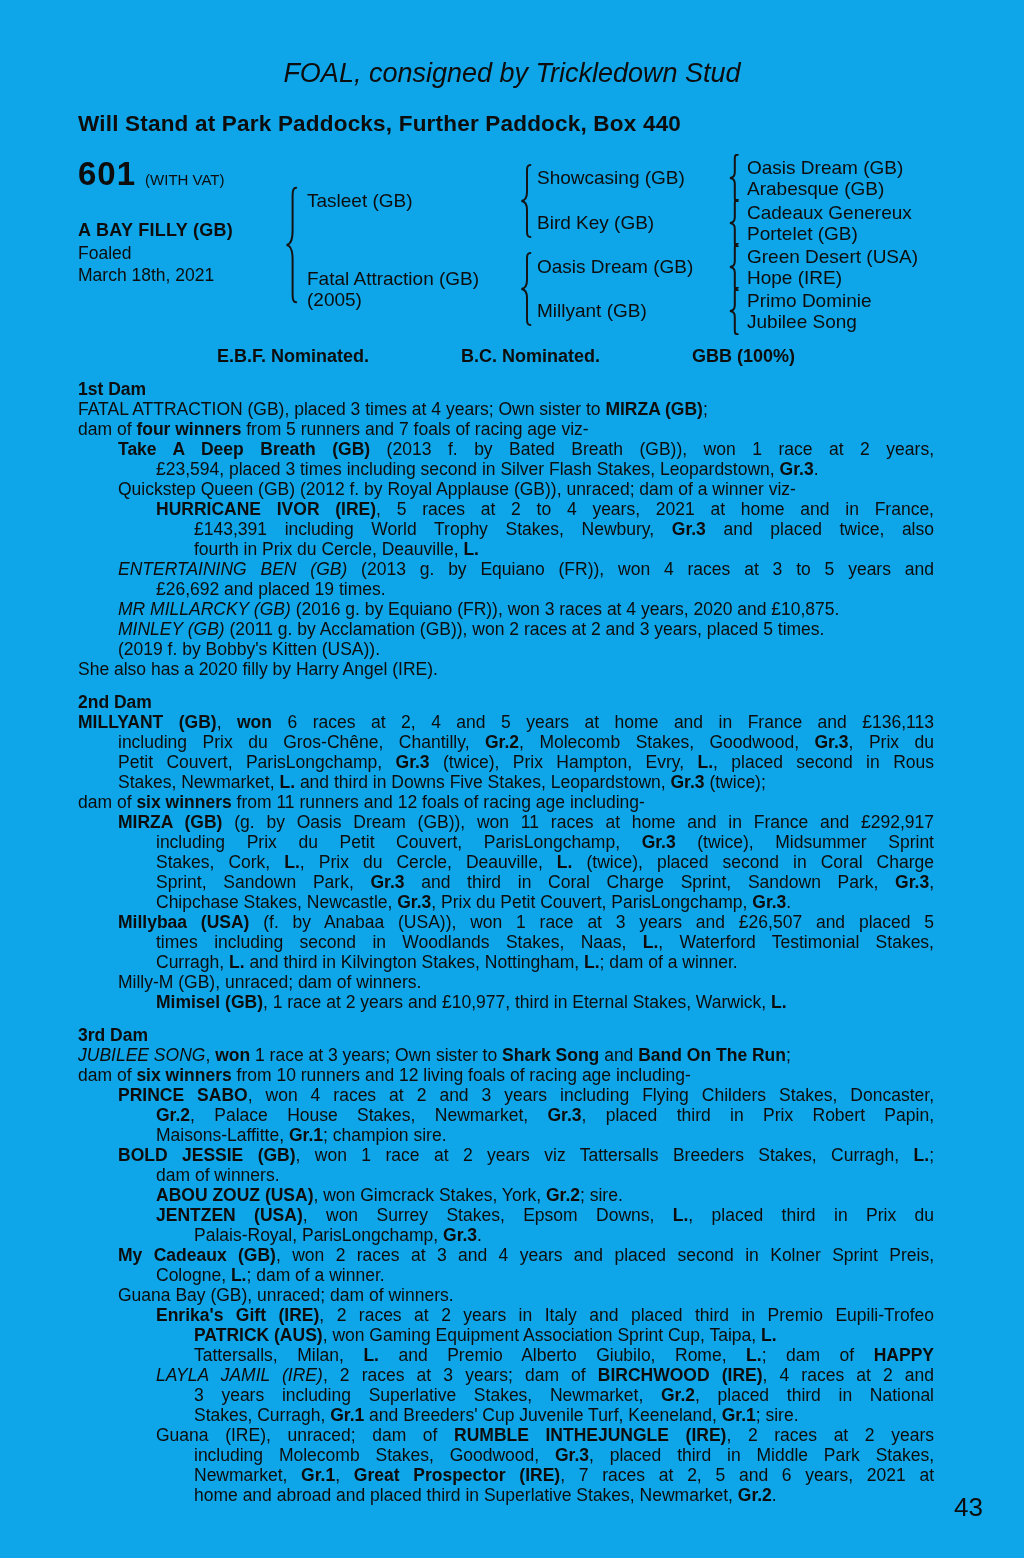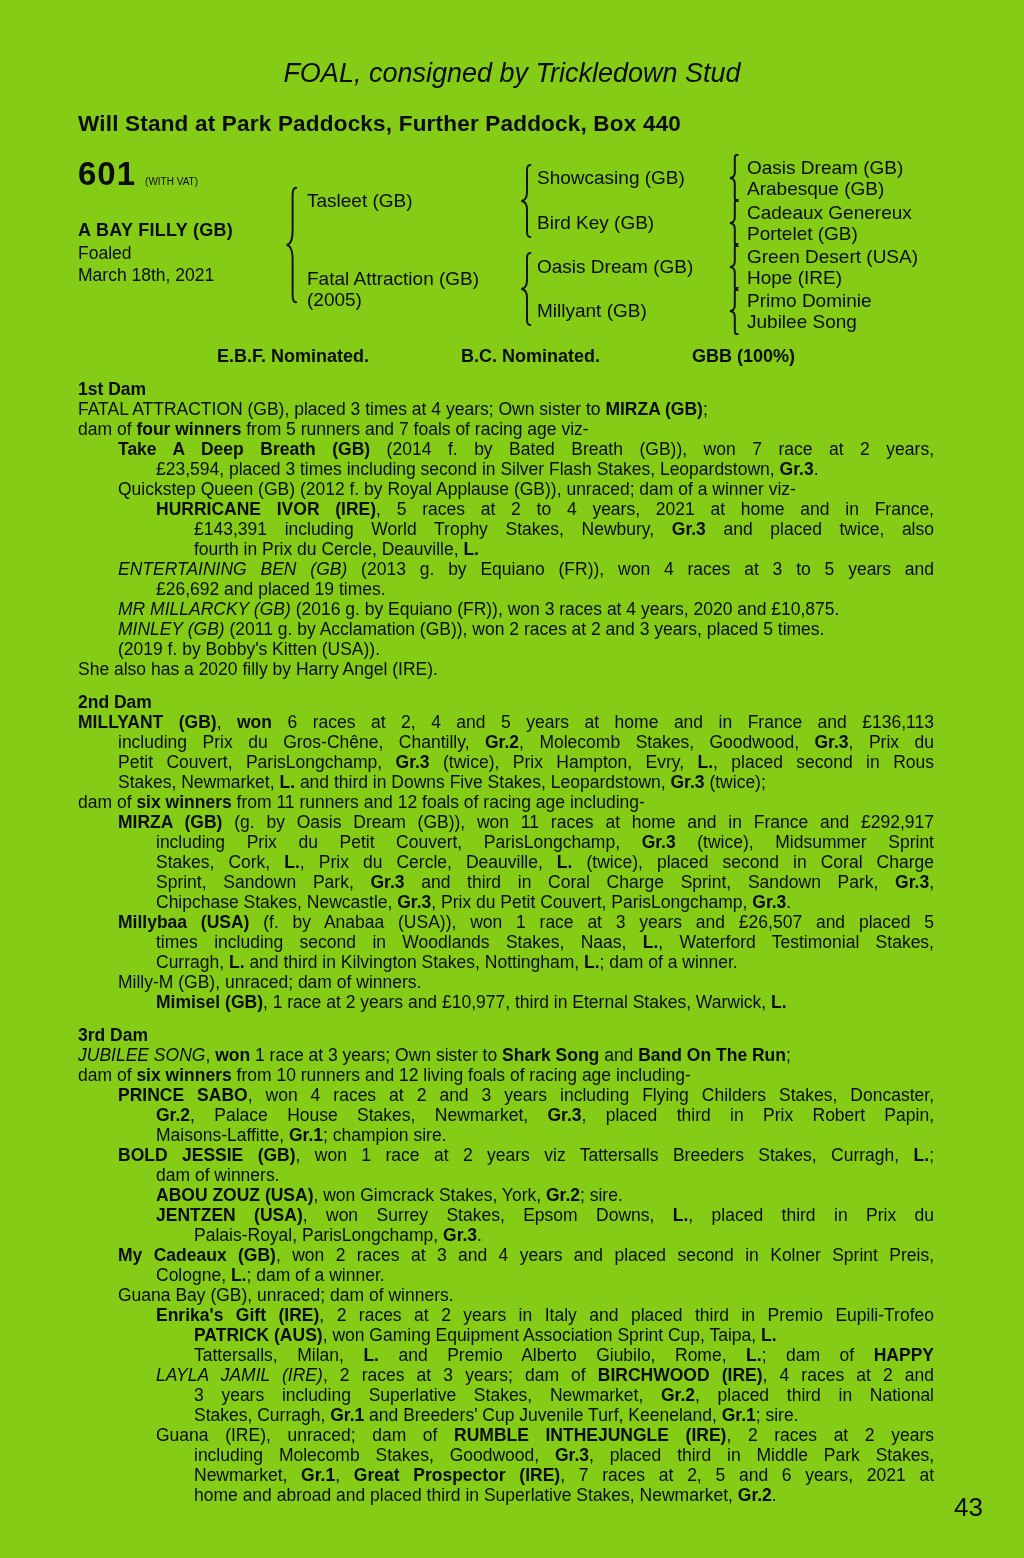--- a/index.html
+++ b/index.html
@@ -1,32 +1,32 @@
 <!DOCTYPE html>
 <html><head>
 <meta charset="utf-8">
 <style>
   html,body { margin:0; padding:0; background:#e8e8e8; }
   .page {
     position:relative; width:1024px; height:1558px; margin:0 auto;
-    background:#84cc16; color:#0d0d0d;
+    background:#0ea5e9; color:#0d0d0d;
     font-family:"Liberation Sans", sans-serif;
     overflow:hidden;
   }
   .title {
     position:absolute; top:58px; left:0; width:100%;
     text-align:center; font-style:italic; font-size:27px; line-height:1.15;
   }
   .stand {
     position:absolute; top:111px; left:78px;
     font-weight:bold; font-size:22.5px; line-height:1.15; letter-spacing:0.2px;
   }
   .lot-line { position:absolute; top:157px; left:78px; white-space:nowrap; }
   .lot-number { font-weight:bold; font-size:33px; line-height:1; letter-spacing:1px; }
-  .vat-note { font-size:10px; margin-left:9px; }
+  .vat-note { font-size:15px; margin-left:9px; }
   .horse-name {
     position:absolute; top:220px; left:78px;
     font-weight:bold; font-size:18px; letter-spacing:0.3px; white-space:nowrap;
   }
   .foaled-block { position:absolute; top:243px; left:78px; font-size:17.5px; line-height:21.5px; }
   .ped-name { position:absolute; font-size:19px; line-height:21px; white-space:nowrap; }
   .brace { position:absolute; }
   .brace path { fill:none; stroke:#141414; stroke-width:2; stroke-linecap:round; }
   .body-text { position:absolute; top:346px; left:78px; width:856px; font-size:17.5px; line-height:20px; }
   .noms { display:flex; justify-content:center; gap:92px; font-weight:bold; font-size:18px; white-space:nowrap; }
@@ -114,21 +114,21 @@
     <div>
         <section>
           <div class="dam-heading">1st Dam</div>
           <div class="para p0">
             <div class="line first last"><span>FATAL ATTRACTION (GB), placed 3 times at 4 years; Own sister to </span><b>MIRZA (GB)</b><span>;</span></div>
           </div>
           <div class="para p0">
             <div class="line first last"><span>dam of </span><b>four winners</b><span> from 5 runners and 7 foals of racing age viz-</span></div>
           </div>
           <div class="para p1">
-            <div class="line first"><b>Take A Deep Breath (GB)</b><span> (2014 f. by Bated Breath (GB)), won 7 race at 2 years,</span></div>
+            <div class="line first"><b>Take A Deep Breath (GB)</b><span> (2013 f. by Bated Breath (GB)), won 1 race at 2 years,</span></div>
             <div class="line last"><span>£23,594, placed 3 times including second in Silver Flash Stakes, Leopardstown, </span><b>Gr.3</b><span>.</span></div>
           </div>
           <div class="para p1">
             <div class="line first last"><span>Quickstep Queen (GB) (2012 f. by Royal Applause (GB)), unraced; dam of a winner viz-</span></div>
           </div>
           <div class="para p2">
             <div class="line first"><b>HURRICANE IVOR (IRE)</b><span>, 5 races at 2 to 4 years, 2021 at home and in France,</span></div>
             <div class="line"><span>£143,391 including World Trophy Stakes, Newbury, </span><b>Gr.3</b><span> and placed twice, also</span></div>
             <div class="line last"><span>fourth in Prix du Cercle, Deauville, </span><b>L.</b></div>
           </div>

